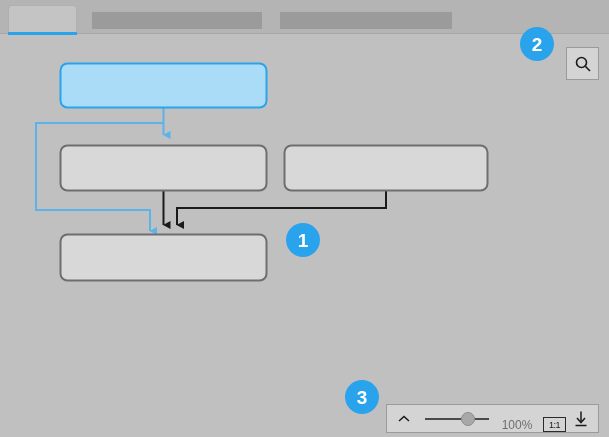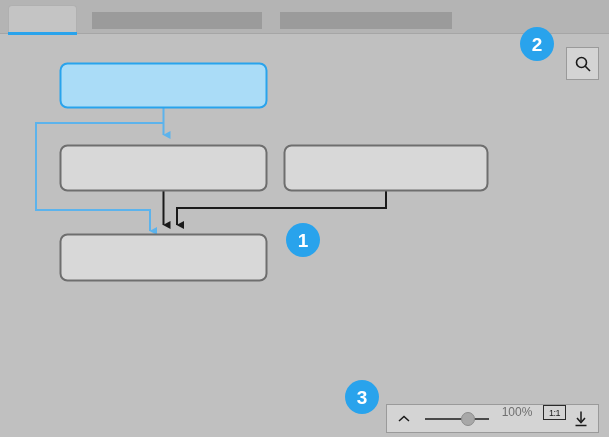--- a/index.html
+++ b/index.html
@@ -103,21 +103,21 @@
 
   
   .zoombar {
     position: absolute;
     left: 386px; top: 404px;
     width: 213px; height: 29px;
     background: #d4d4d4;
     border: 1px solid #9a9a9a;
     box-sizing: border-box;
     display: flex;
-    align-items: flex-start;
+    align-items: flex-end;
     gap: 0px;
   }
   .zb-chevron {
     width: 34px; height: 27px;
     display: flex; align-items: center; justify-content: center;
     cursor: pointer;
   }
   .zb-slider {
     position: relative;
     width: 72px; height: 27px;

